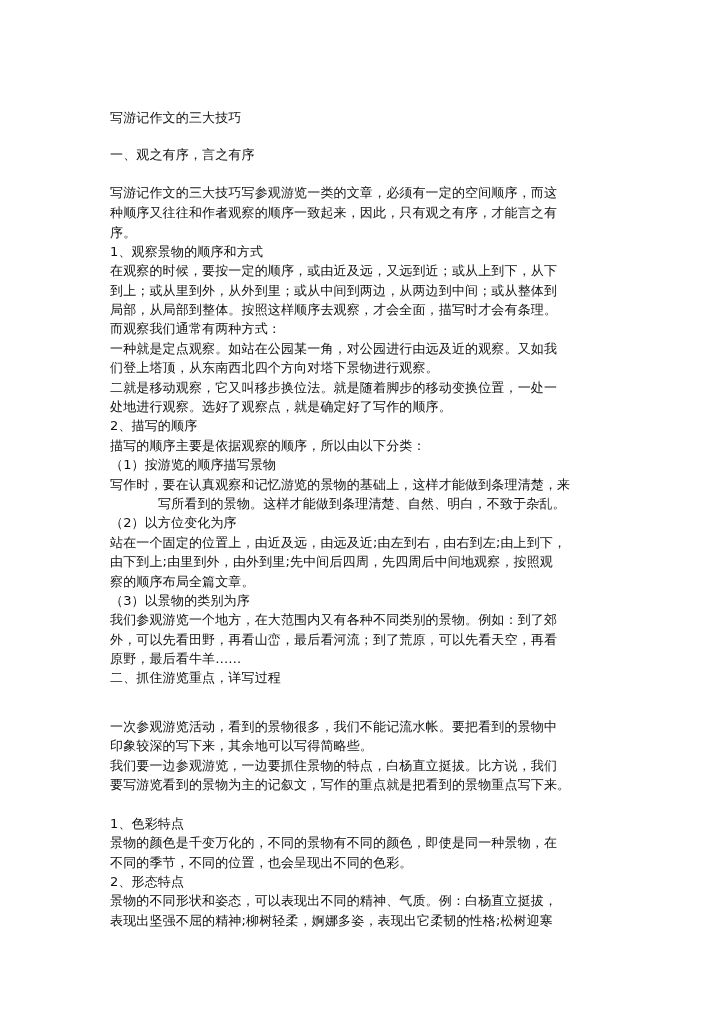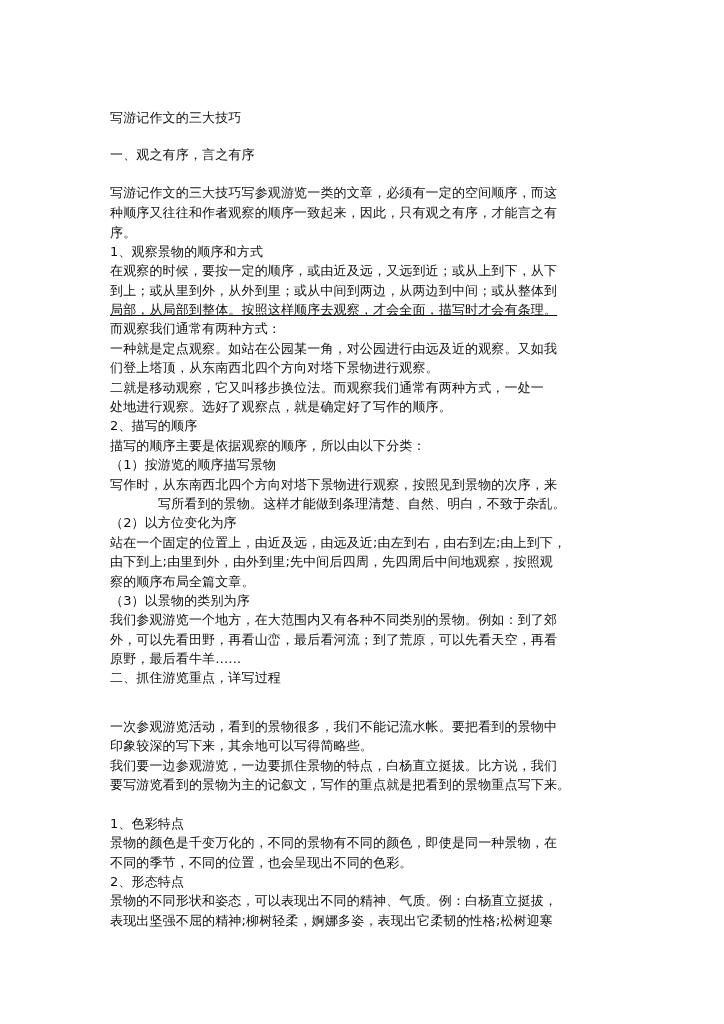--- a/index.html
+++ b/index.html
@@ -14,30 +14,30 @@
 
 <div class="page" id="page">
     <div class="line" style="top: 108px;"><span>写游记作文的三大技巧</span></div>
     <div class="line" style="top: 145px;"><span class="b">一、观之有序，言之有序</span></div>
     <div class="line" style="top: 183px;"><span>写游记作文的三大技巧写参观游览一类的文章，必须有一定的空间顺序，而这</span></div>
     <div class="line" style="top: 203px;"><span>种顺序又往往和作者观察的顺序一致起来，因此，只有观之有序，才能言之有</span></div>
     <div class="line" style="top: 223px;"><span>序。</span></div>
     <div class="line" style="top: 242px;"><span class="b">1、观察景物的顺序和方式</span></div>
     <div class="line" style="top: 261px;"><span>在观察的时候，要按一定的顺序，或由近及远，又远到近；或从上到下，从下</span></div>
     <div class="line" style="top: 281px;"><span>到上；或从里到外，从外到里；或从中间到两边，从两边到中间；或从整体到</span></div>
-    <div class="line" style="top: 300px; text-decoration: underline;"><span>局部，从局部到整体。按照这样顺序去观察，才会全面，描写时才会有条理。</span></div>
+    <div class="line" style="top: 300px;"><span>局部，从局部到整体。按照这样顺序去观察，才会全面，描写时才会有条理。</span></div>
     <div class="line" style="top: 319px;"><span class="b">而观察我们通常有两种方式：</span></div>
     <div class="line" style="top: 339px;"><span class="b">一种就是定点观察。</span><span>如站在公园某一角，对公园进行由远及近的观察。又如我</span></div>
     <div class="line" style="top: 358px;"><span>们登上塔顶，从东南西北四个方向对塔下景物进行观察。</span></div>
-    <div class="line" style="top: 378px;"><span class="b">二就是移动观察，它又叫移步换位法。</span><span>而观察我们通常有两种方式，一处一</span></div>
+    <div class="line" style="top: 378px;"><span class="b">二就是移动观察，它又叫移步换位法。</span><span>就是随着脚步的移动变换位置，一处一</span></div>
     <div class="line" style="top: 397px;"><span>处地进行观察。选好了观察点，就是确定好了写作的顺序。</span></div>
     <div class="line" style="top: 416px;"><span class="b">2、描写的顺序</span></div>
     <div class="line" style="top: 436px;"><span>描写的顺序主要是依据观察的顺序，所以由以下分类：</span></div>
     <div class="line" style="top: 455px;"><span class="b">（1）按游览的顺序描写景物</span></div>
-    <div class="line" style="top: 475px;"><span>写作时，从东南西北四个方向对塔下景物进行观察，按照见到景物的次序，来</span></div>
+    <div class="line" style="top: 475px;"><span>写作时，要在认真观察和记忆游览的景物的基础上，这样才能做到条理清楚，来</span></div>
     <div class="line" style="top: 494px; margin-left: 48px;"><span>写所看到的景物。这样才能做到条理清楚、自然、明白，不致于杂乱。</span></div>
     <div class="line" style="top: 513px;"><span class="b">（2）以方位变化为序</span></div>
     <div class="line" style="top: 533px;"><span>站在一个固定的位置上，由近及远，由远及近;由左到右，由右到左;由上到下，</span></div>
     <div class="line" style="top: 552px;"><span>由下到上;由里到外，由外到里;先中间后四周，先四周后中间地观察，按照观</span></div>
     <div class="line" style="top: 572px;"><span>察的顺序布局全篇文章。</span></div>
     <div class="line" style="top: 591px;"><span class="b">（3）以景物的类别为序</span></div>
     <div class="line" style="top: 610px;"><span>我们参观游览一个地方，在大范围内又有各种不同类别的景物。例如：到了郊</span></div>
     <div class="line" style="top: 630px;"><span>外，可以先看田野，再看山峦，最后看河流；到了荒原，可以先看天空，再看</span></div>
     <div class="line" style="top: 649px;"><span>原野，最后看牛羊……</span></div>
     <div class="line" style="top: 668px;"><span class="b">二、抓住游览重点，详写过程</span></div>

